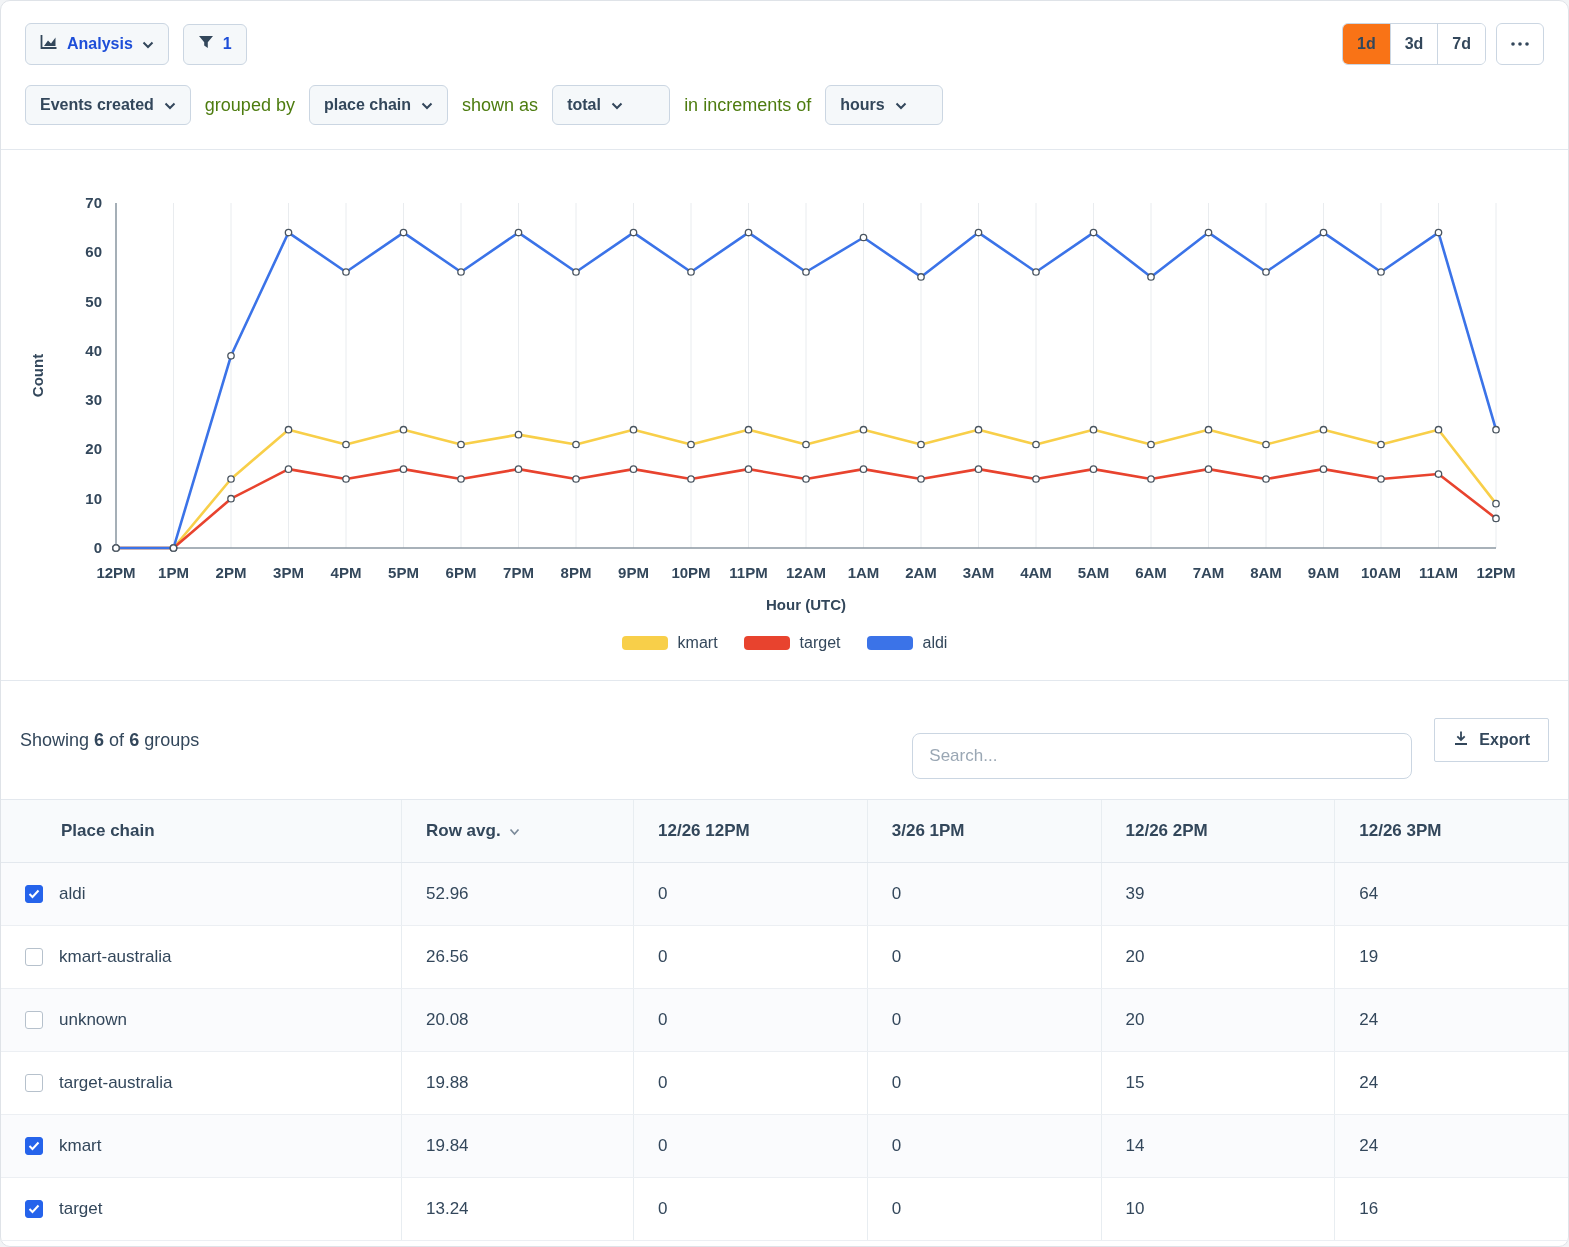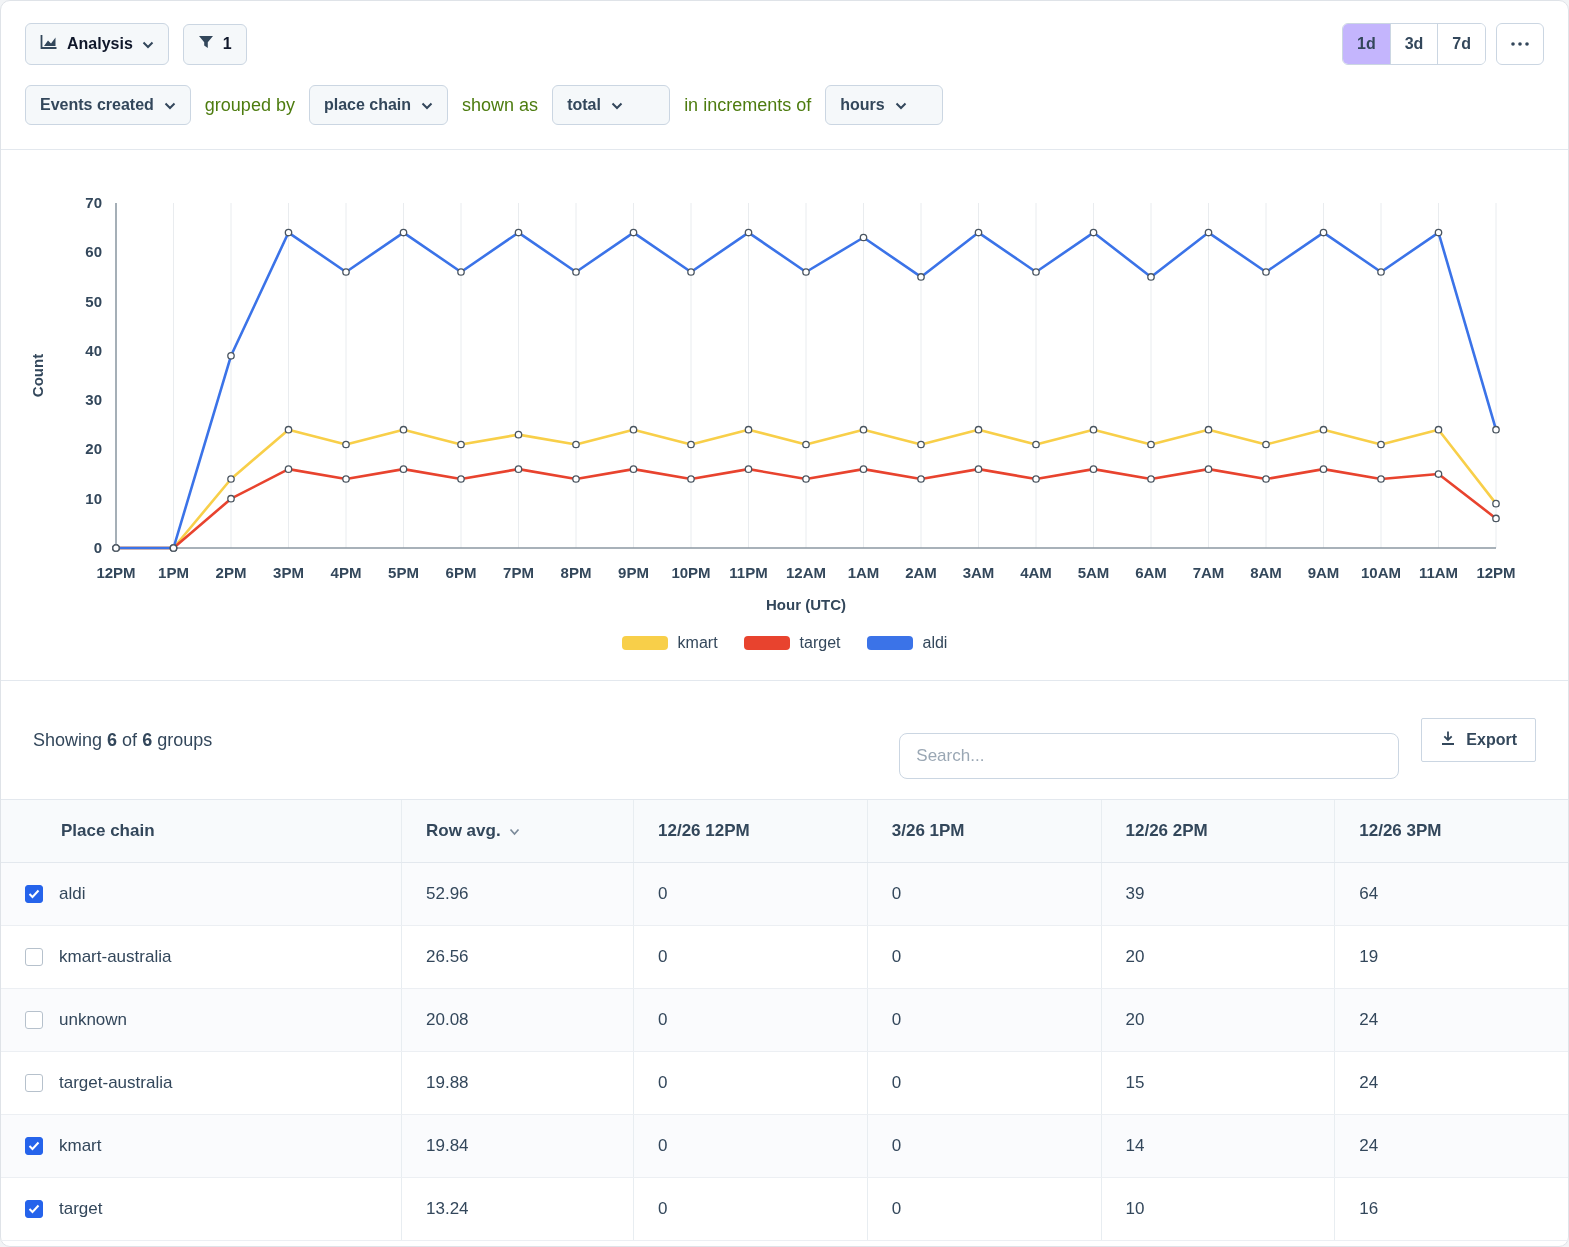--- a/index.html
+++ b/index.html
@@ -9,30 +9,30 @@
     background:#fff; border:1px solid #dfe3e8; border-radius:10px;
     overflow:hidden; display:flex; flex-direction:column;
   }
 
   
   .topbar { display:flex; justify-content:space-between; align-items:center; padding:22px 24px 0 24px; }
   .topbar-left { display:flex; align-items:center; gap:14px; }
   .btn {
     display:inline-flex; align-items:center; gap:9px;
     background:#f5f8fa; border:1px solid #cbd6e2; border-radius:6px;
-    padding:10px 14px; font-size:16px; font-weight:700; color:#0f172a; cursor:pointer;text-align:right;
+    padding:10px 14px; font-size:16px; font-weight:700; color:#1d4ed8; cursor:pointer;text-align:right;
   }
   .topbar-right { display:flex; align-items:center; gap:10px; }
   .range-group { display:inline-flex; border:1px solid #cbd6e2; border-radius:6px; overflow:hidden; background:#fff; }
   .range-btn {
     border:none; background:#fff; padding:11px 14px; font-family:inherit;
     font-size:16px; font-weight:700; color:#33475b; cursor:pointer;
   }
   .range-btn + .range-btn { border-left:1px solid #cbd6e2; }
-  .range-btn.active { background:#c4b5fd; }
+  .range-btn.active { background:#f97316; }
   .more-btn { display:inline-flex; align-items:center; justify-content:center; width:48px; height:42px;
     background:#fff; border:1px solid #cbd6e2; border-radius:6px; cursor:pointer; }
 
   
   .query-row {
     display:flex; align-items:center; gap:14px;
     padding:20px 24px 24px 24px; border-bottom:1px solid #e3e8ee; font-size:18px;
   }
   .pill {
     display:inline-flex; align-items:center; gap:10px; 
@@ -45,21 +45,21 @@
   
   .chart-section { padding:28px 20px 14px 20px; border-bottom:1px solid #e3e8ee; }
   #chart-svg { display:block; }
   #chart-svg text.tick { font:700 15px "Liberation Sans", sans-serif; fill:#33475b; }
   #chart-svg text.axis-label { font:700 15px "Liberation Sans", sans-serif; fill:#33475b; }
   .chart-legend { display:flex; justify-content:center; gap:26px; margin:10px 0 14px 0; align-items:center; }
   .legend-item { display:flex; align-items:center; gap:10px; cursor:pointer; font-size:16px; color:#33475b; }
   .legend-swatch { display:inline-block; width:46px; height:14px; border-radius:4px; }
 
   
-  .table-controls { display:flex; align-items:center; gap:22px; padding:20px 32px; }
+  .table-controls { display:flex; align-items:center; gap:22px; padding:20px 19px; }
   .showing { font-size:18px; }
   .showing b { font-weight:700; }
   .search-input {
     margin-left:auto; width:500px; height:46px; box-sizing:border-box;
     border:1px solid #cbd6e2; border-radius:8px; padding:0 16px;
     font-family:inherit; font-size:17px; color:#33475b; outline:none; background:#fff;margin-top:32px;
   }
   .search-input::placeholder { color:#9aa7b4; }
   .export-btn {
     display:inline-flex; align-items:center; gap:10px;

